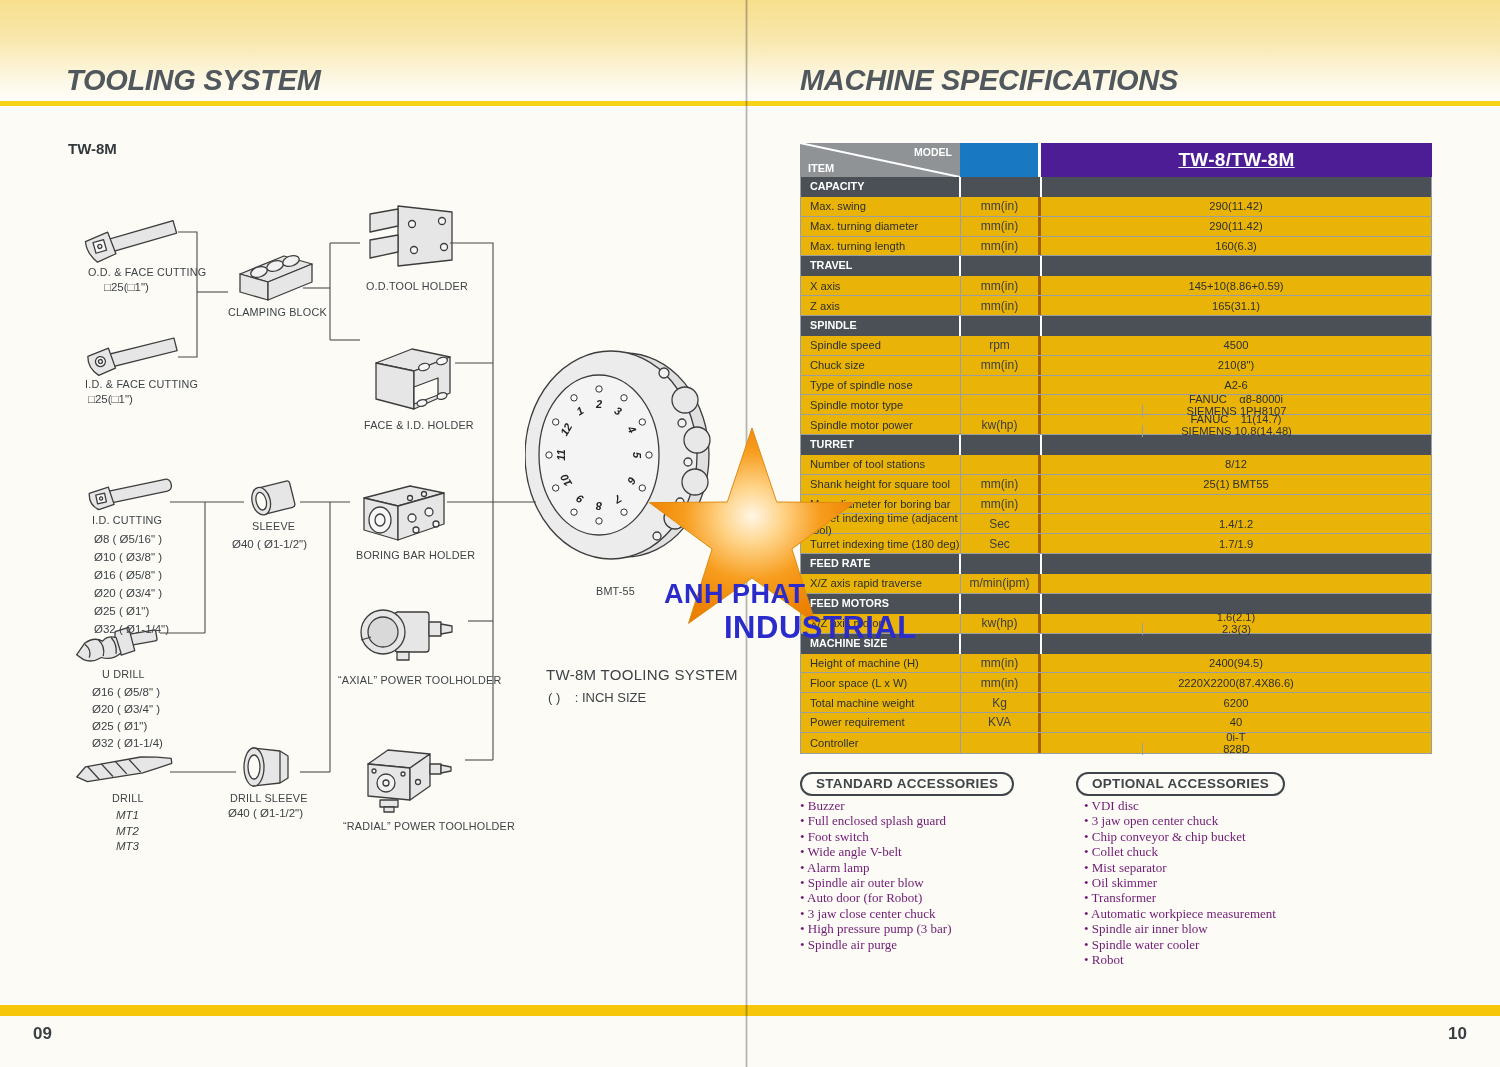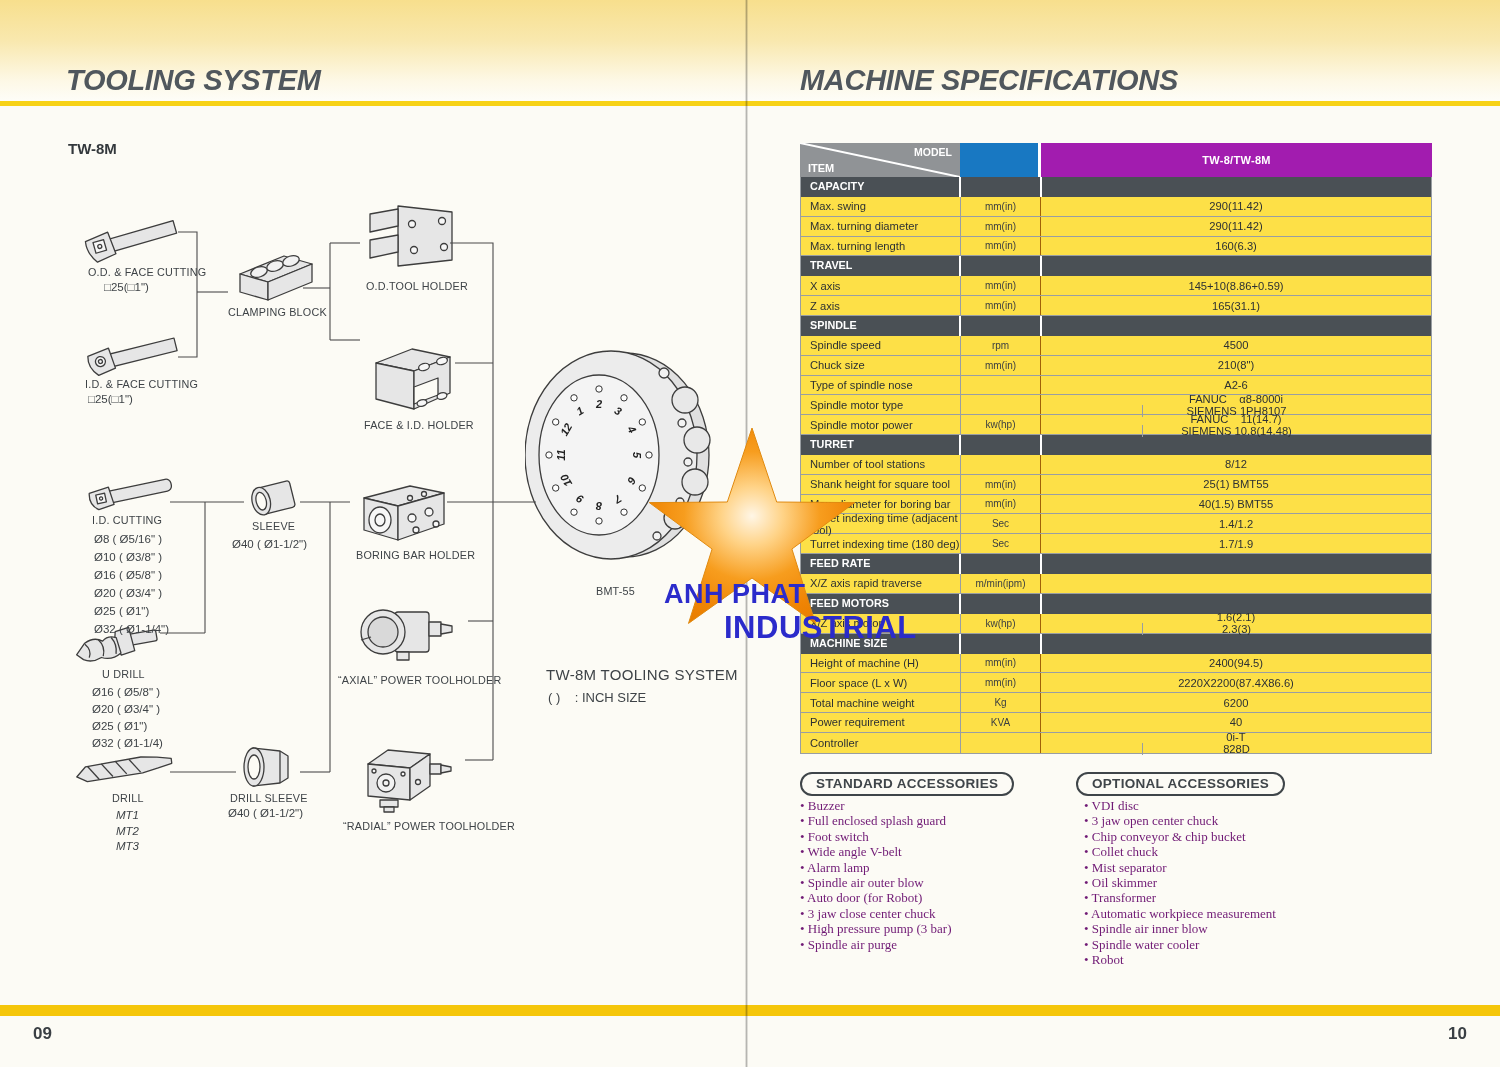--- a/index.html
+++ b/index.html
@@ -30,33 +30,33 @@
   .wm1{position:absolute;left:664px;top:579px;z-index:31;font-size:27px;font-weight:bold;color:#2b2bcb;letter-spacing:0.5px;}
   .wm2{position:absolute;left:724px;top:610px;z-index:31;font-size:31px;font-weight:bold;color:#2b2bcb;letter-spacing:0.5px;}
   
   .spec-table{position:absolute;left:800px;top:143px;width:632px;background:#fff;}
   .spec-header{display:flex;height:34px;}
   .corner{position:relative;width:160px;background:#909396;flex:0 0 160px;}
   .corner svg{position:absolute;left:0;top:0;}
   .corner .c-top{position:absolute;right:8px;top:3px;color:#fff;font-weight:bold;font-size:10.5px;}
   .corner .c-bottom{position:absolute;left:8px;bottom:3px;color:#fff;font-weight:bold;font-size:11px;}
   .unit-head{flex:0 0 78px;background:#1878c2;border-right:3px solid #fff;}
-  .model-head{flex:1;background:#a21caf;color:#fff;font-weight:bold;font-size:11px;
-              display:flex;align-items:center;justify-content:center;letter-spacing:0.3px;}
+  .model-head{flex:1;background:#4c1d95;color:#fff;font-weight:bold;font-size:19px;
+              display:flex;align-items:center;justify-content:center;letter-spacing:0.3px;text-decoration:underline;}
   #spec-body{border-left:1px solid #999ea2;border-right:1px solid #999ea2;border-bottom:1px solid #999ea2;}
   .sec-band{display:flex;height:20px;background:#4a5055;}
   .sb1{flex:0 0 160px;color:#fff;font-weight:bold;font-size:10.8px;line-height:19.4px;
        padding-left:9px;box-sizing:border-box;border-right:2px solid #fff;}
   .sb2{flex:0 0 79px;border-right:2px solid #fff;}
   .sb3{flex:1;}
-  .spec-row{display:flex;height:19.8px;border-bottom:1px solid #999ea2;box-sizing:border-box;background:#fde047;}
+  .spec-row{display:flex;height:19.8px;border-bottom:1px solid #999ea2;box-sizing:border-box;background:#eab308;}
   .spec-row:last-child{border-bottom:none;}
   .cell{box-sizing:border-box;font-size:11.2px;color:#2c3033;display:flex;align-items:center;}
   .cell.item{flex:0 0 160px;padding-left:9px;border-right:1px solid #999ea2;}
-  .cell.unit{flex:0 0 80px;justify-content:center;border-right:1px solid #a16207;font-size:10px;color:#3a3e41;}
+  .cell.unit{flex:0 0 80px;justify-content:center;border-right:3px solid #a16207;font-size:12px;color:#3a3e41;}
   .cell.value{flex:1;justify-content:center;white-space:pre;}
   .cell.value.split{padding:0;flex-direction:column;}
   .half{width:51.8%;height:100%;display:flex;align-items:center;justify-content:center;white-space:pre;}
   .half.second{width:48.2%;border-left:1px solid #999ea2;box-sizing:border-box;}
   
   .pill{position:absolute;top:772px;height:17px;border:2px solid #3f4549;border-radius:12px;
         padding:1px 14px 2px 14px;font-size:13.5px;font-weight:bold;color:#3f4549;letter-spacing:0.3px;
         background:transparent;line-height:17px;}
   .acc-list{position:absolute;top:798px;margin:0;padding:0;list-style:none;}
   .acc-list li{font-size:13px;color:#701a75;line-height:15.4px;font-family:Liberation Serif, serif;}
@@ -445,21 +445,20 @@
           <div class="cell value">8/12</div>
         </div>
         <div class="spec-row">
           <div class="cell item">Shank height for square tool</div>
           <div class="cell unit">mm(in)</div>
           <div class="cell value">25(1) BMT55</div>
         </div>
         <div class="spec-row">
           <div class="cell item">Max. diameter for boring bar</div>
           <div class="cell unit">mm(in)</div>
-          <div class="cell value">40(1.5) BMT55</div>
         </div>
         <div class="spec-row">
           <div class="cell item">Turret indexing time (adjacent tool)</div>
           <div class="cell unit">Sec</div>
           <div class="cell value">1.4/1.2</div>
         </div>
         <div class="spec-row">
           <div class="cell item">Turret indexing time (180 deg)</div>
           <div class="cell unit">Sec</div>
           <div class="cell value">1.7/1.9</div>

